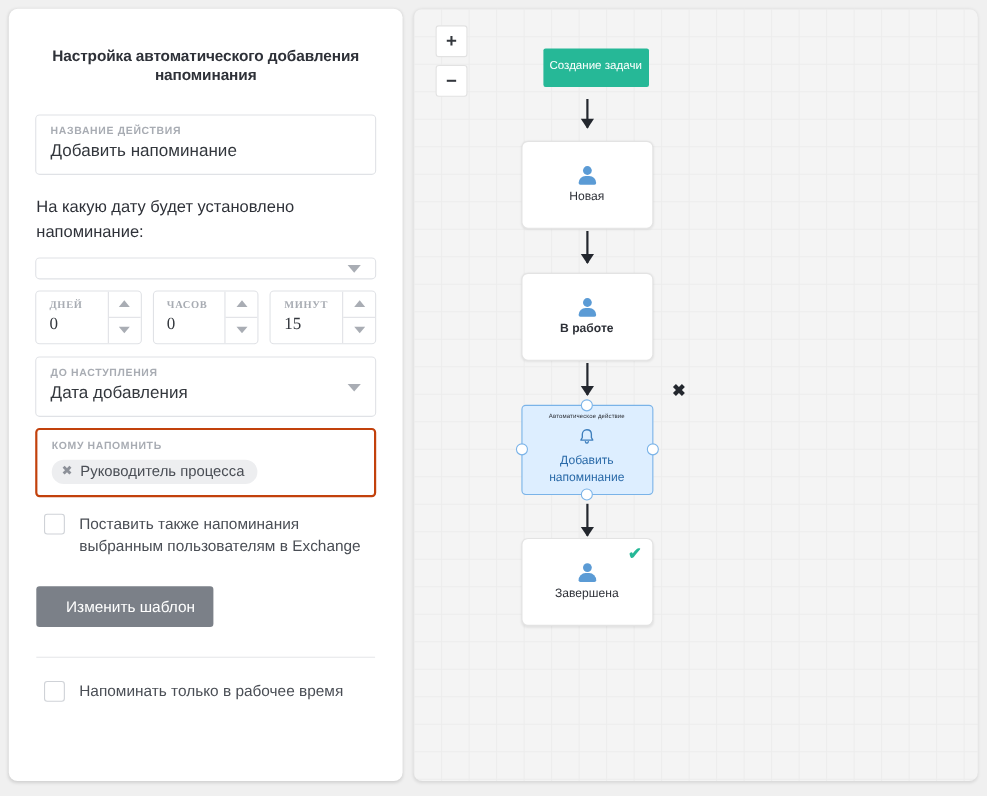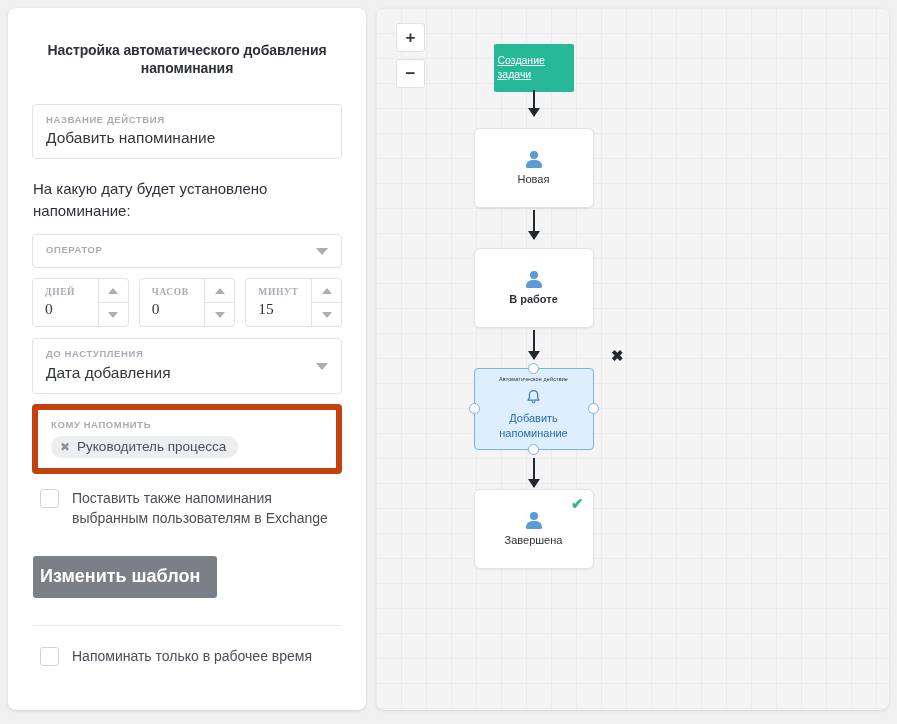--- a/index.html
+++ b/index.html
@@ -136,21 +136,21 @@
   }
   .tri-down {
     width: 0; height: 0;
     border-left: 5px solid transparent;
     border-right: 5px solid transparent;
     border-top: 6px solid #a9adb4;
   }
 
   
   .chip-field {
-    border: 6px solid #c2410c;
+    border: 2px solid #c2410c;
     border-radius: 4px;
     padding: 9px 12px 10px 13px;
     margin-bottom: 13px;
   }
   .chip {
     display: inline-flex;
     align-items: center;
     background: #edeef0;
     border-radius: 11px;
     padding: 3px 12px 4px 9px;
@@ -187,28 +187,27 @@
     font-size: 14px;
     color: #4a4e55;
     line-height: 1.45;
     margin-left: 13px;
   }
 
   .btn-template {
     display: inline-block;
     background: #7b8088;
     color: #ffffff;
-    font-size: 18px;
+    font-size: 14px;
     border: none;
     border-radius: 3px;
-    padding: 10px 17px 11px 7px;
+    padding: 10px 17px 11px 27px;
     margin: 27px 0 0 1px;
     cursor: pointer;
     font-family: "Liberation Sans", sans-serif;
-    font-weight: bold;
   }
   .divider {
     height: 1px;
     background: #e6e8ea;
     margin: 27px 1px 0 1px;
   }
 
   
   .canvas {
     flex: 1;
@@ -241,29 +240,29 @@
   }
   .zoom-in { top: 15px; }
   .zoom-out { top: 51px; }
 
   .node {
     position: absolute;
     left: 50%;
   }
 
   .node-start {
-    width: 80px;
+    width: 96px;
     padding: 10px 4px 11px 4px;
     background: #26b897;
     border-radius: 2px;
     color: #ffffff;
     font-size: 10.5px;
+    text-align: center;
     line-height: 1.3;
     margin-left: -139px;
-    text-decoration: underline;
   }
 
   .node-state {
     width: 120px;
     height: 80px;
     background: #ffffff;
     border: 1px solid #e3e3e3;
     border-radius: 6px;
     box-shadow: 0 1px 2px rgba(0,0,0,0.07);
     display: flex;
@@ -390,21 +389,20 @@
     <div class="panel-title">Настройка автоматического добавления напоминания</div>
 
     <div class="field">
       <div class="field-label">НАЗВАНИЕ ДЕЙСТВИЯ</div>
       <div class="field-value">Добавить напоминание</div>
     </div>
 
     <div class="section-question">На какую дату будет установлено напоминание:</div>
 
     <div class="field">
-      <div class="field-label">ОПЕРАТОР</div>
       <span class="caret"></span>
     </div>
 
     <div class="stepper-row">
       <div class="stepper">
         <div class="stepper-main">
           <div class="stepper-label">ДНЕЙ</div>
           <div class="stepper-value">0</div>
         </div>
         <div class="stepper-btns">

